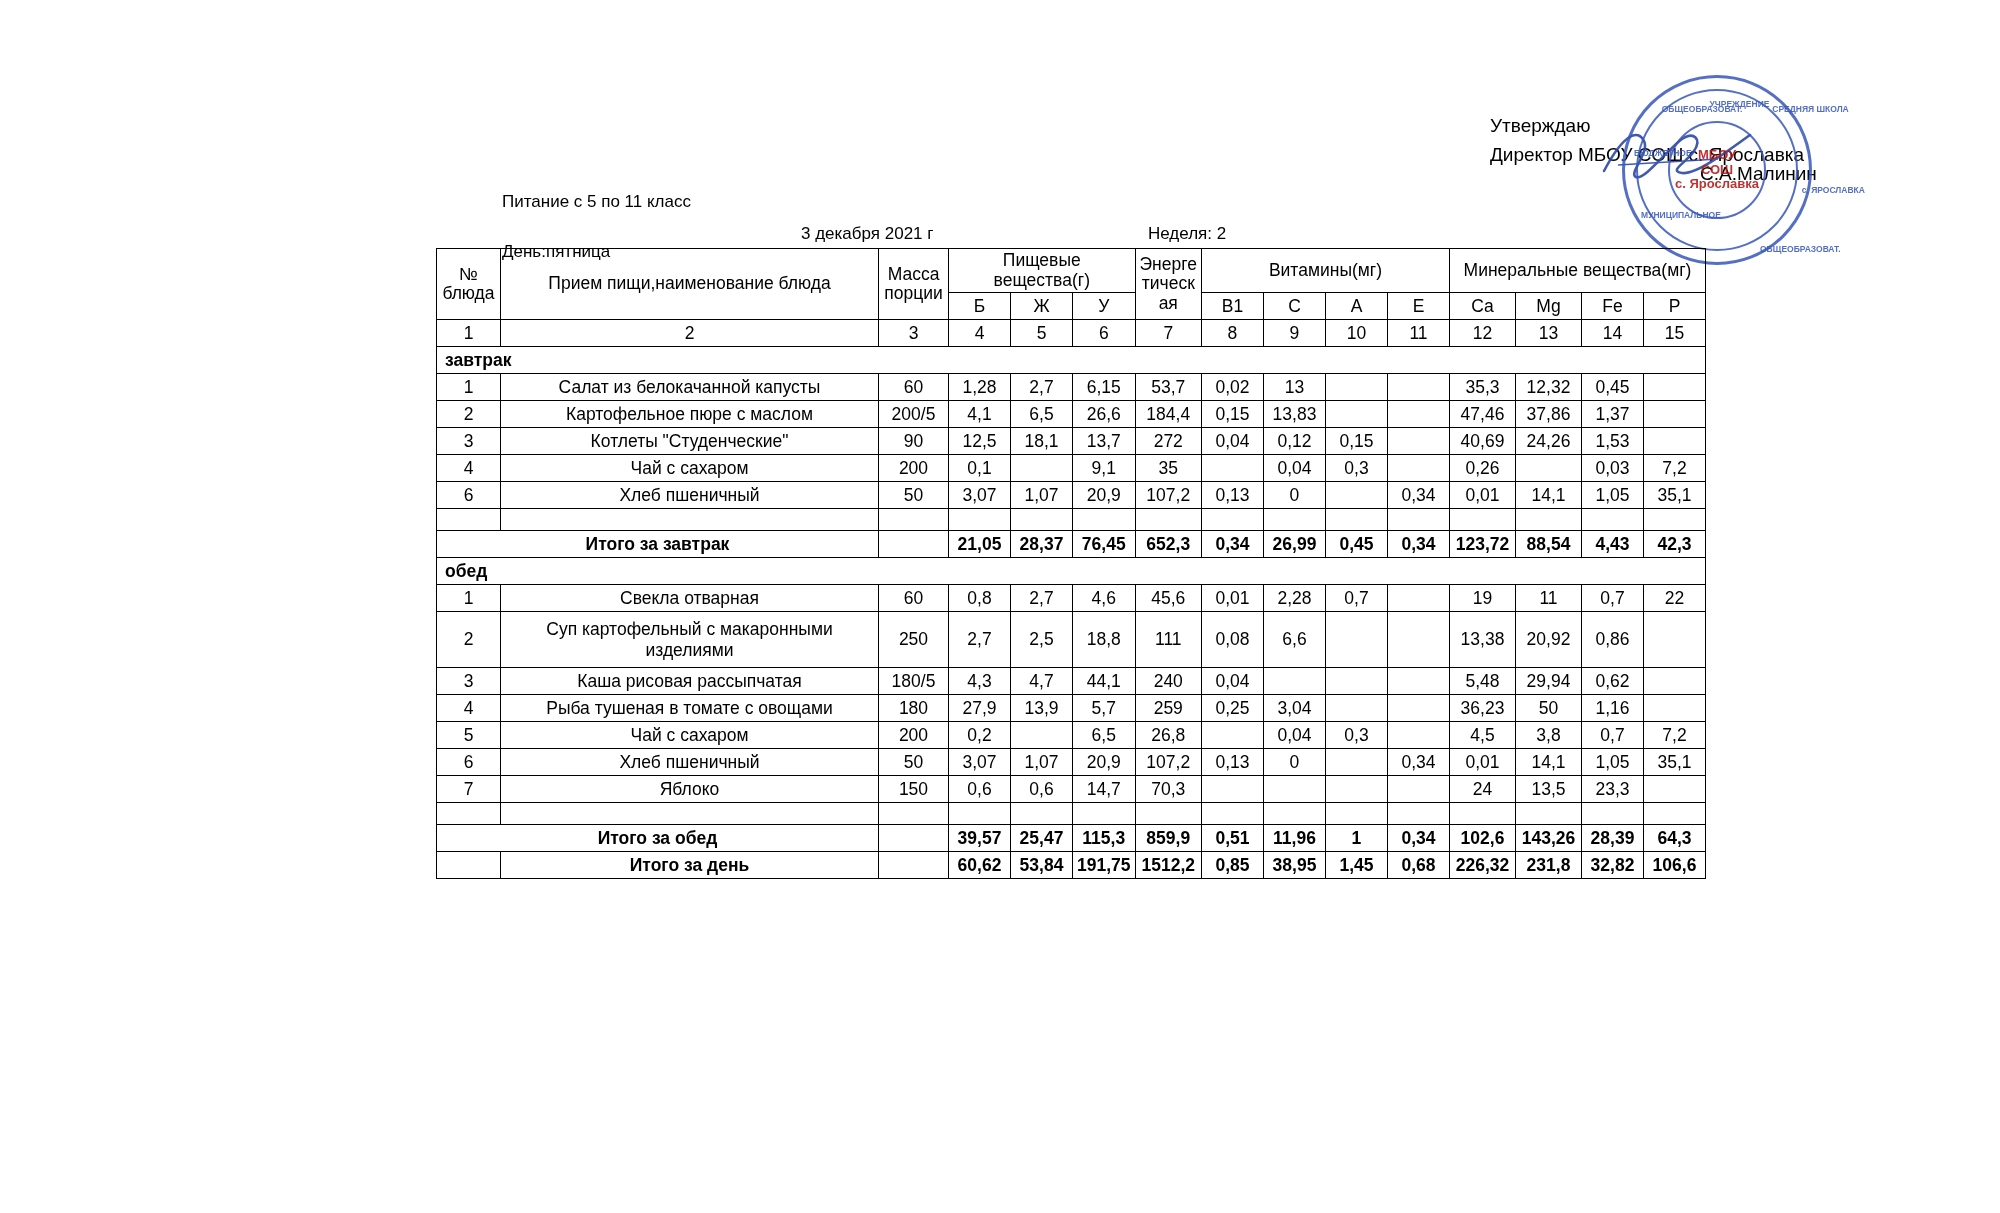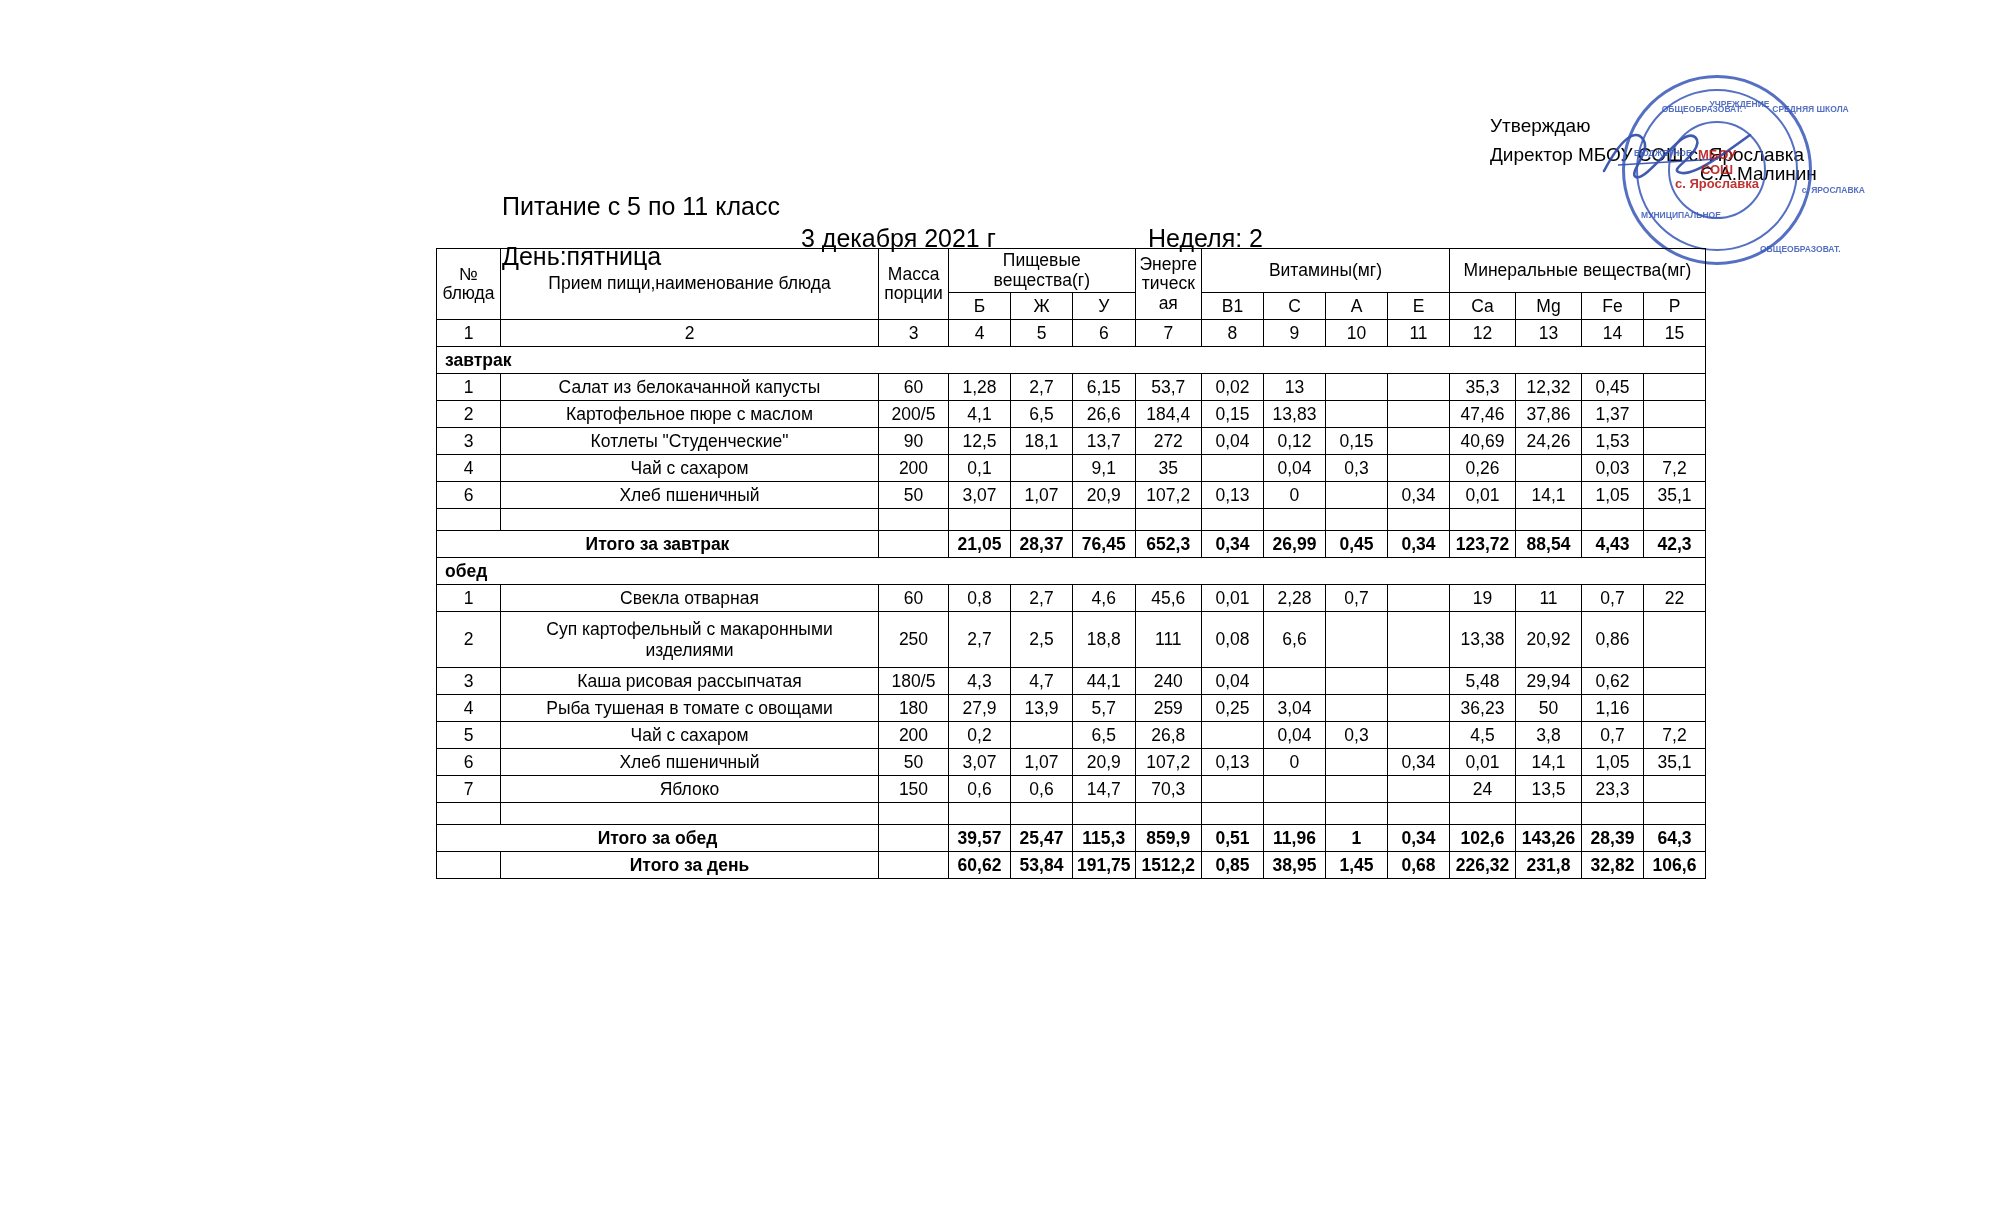--- a/index.html
+++ b/index.html
@@ -98,21 +98,21 @@
     width: 170px;
     height: 60px;
     color: #2c49a8;
     opacity: .9;
     pointer-events: none;
   }
 
   
   .meta {
     position: absolute;
-    font-size: 25px;
+    font-size: 17px;
     white-space: nowrap;
   }
   .meta-title { left: 502px; top: 192px; }
   .meta-day { left: 502px; top: 224px; margin-top: 18px; }
   .meta-date { left: 801px; top: 224px; }
   .meta-week { left: 1148px; top: 224px; }
 
   
   table.menu {
     position: absolute;

